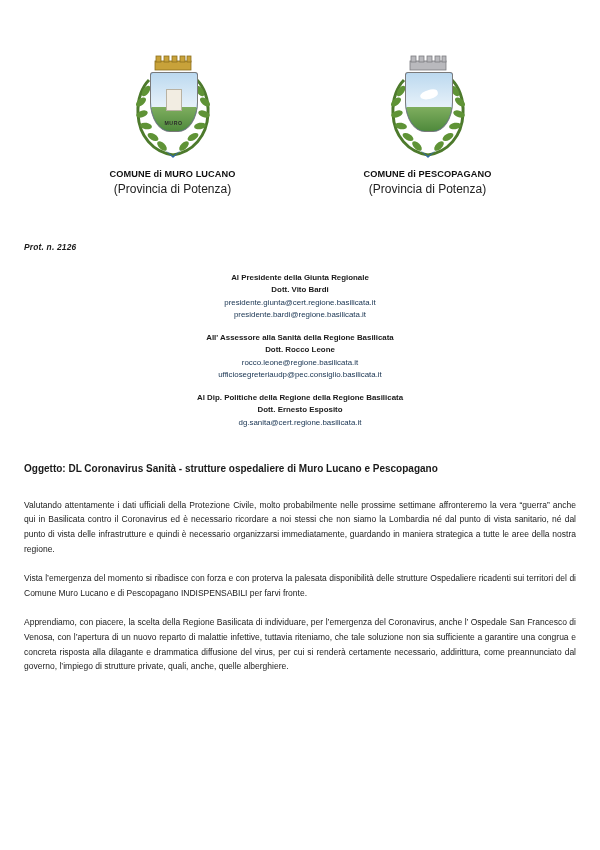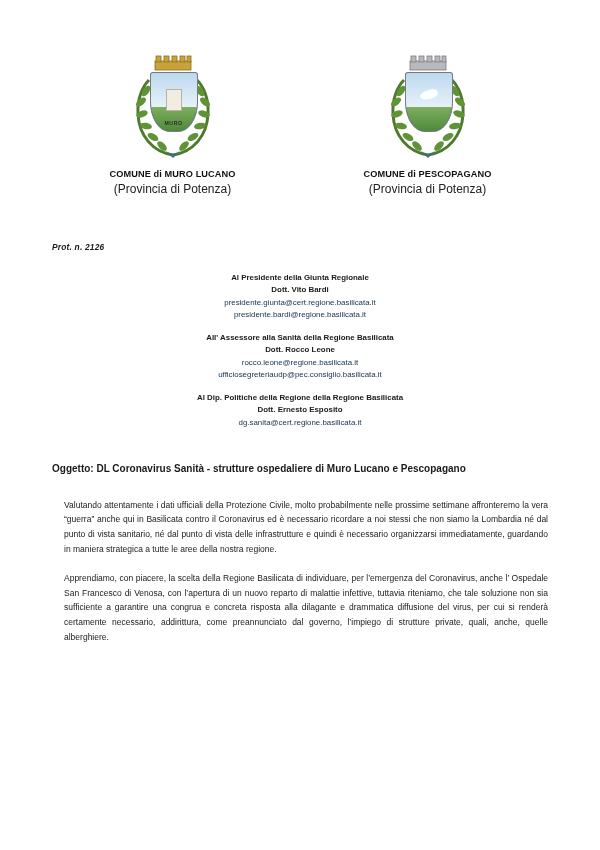--- a/index.html
+++ b/index.html
@@ -12,21 +12,21 @@
     height: 850px;
     font-family: "Liberation Sans", sans-serif;
     color: #1a1a1a;
     position: relative;
     overflow: hidden;
   }
   .page {
     width: 600px;
     height: 699px;
     box-sizing: border-box;
-    padding: 0 52px;
+    padding: 0 24px;
     position: relative;
   }
 
   
   .crest-row {
     display: flex;
     justify-content: center;
     gap: 70px;
     padding-top: 55px;
   }
@@ -149,21 +149,21 @@
   .addr-block .m { color: #15314f; }
 
   
   .subject {
     margin-top: 34px;
     font-size: 10px;
     font-weight: bold;
   }
 
   
-  .body-wrap { margin-top: 24px; margin-left: 12px; }
+  .body-wrap { margin-top: 24px; }
   .para {
     font-size: 8.5px;
     line-height: 1.72;
     text-align: justify;
     margin-bottom: 15px;
   }
 </style>
 </head>
 <body>
 
@@ -284,16 +284,17 @@
       <div class="b">Dott. Ernesto Esposito</div>
       <div class="m">dg.sanita@cert.regione.basilicata.it</div>
     </div>
 
   </div>
 
   <div class="subject">Oggetto: DL Coronavirus Sanità - strutture ospedaliere di Muro Lucano e Pescopagano</div>
 
   <div class="body-wrap">
     <p class="para">Valutando attentamente i dati ufficiali della Protezione Civile, molto probabilmente nelle prossime settimane affronteremo la vera “guerra” anche qui in Basilicata contro il Coronavirus ed è necessario ricordare a noi stessi che non siamo la Lombardia né dal punto di vista sanitario, né dal punto di vista delle infrastrutture e quindi è necessario organizzarsi immediatamente, guardando in maniera strategica a tutte le aree della nostra regione.</p>
+    <p class="para">Vista l’emergenza del momento si ribadisce con forza e con proterva  la palesata disponibilità delle strutture Ospedaliere ricadenti sui territori del di Comune Muro Lucano e di Pescopagano INDISPENSABILI per farvi fronte.</p>
     <p class="para">Apprendiamo, con piacere, la scelta della Regione Basilicata di individuare, per l’emergenza del Coronavirus, anche l’ Ospedale San Francesco di Venosa, con l’apertura di un nuovo reparto di malattie infettive, tuttavia riteniamo, che tale soluzione non sia sufficiente a garantire una congrua e concreta risposta alla dilagante e drammatica diffusione del virus, per cui si renderà certamente necessario, addirittura, come preannunciato dal governo, l’impiego di strutture private, quali, anche, quelle alberghiere.</p>
   </div>
 
 </div>
 
 </body></html>

